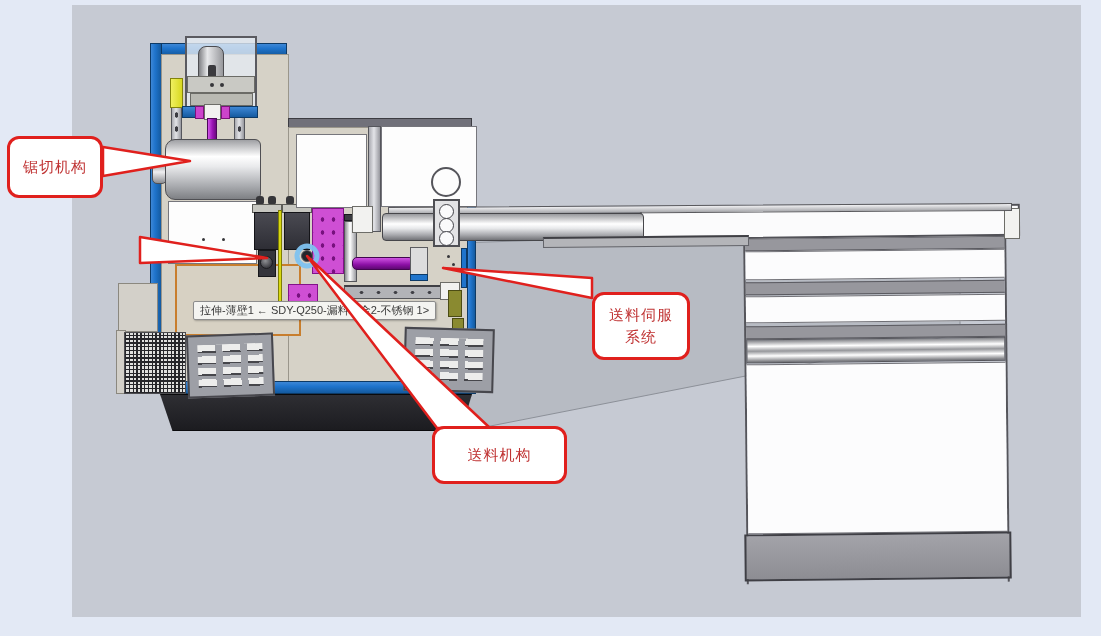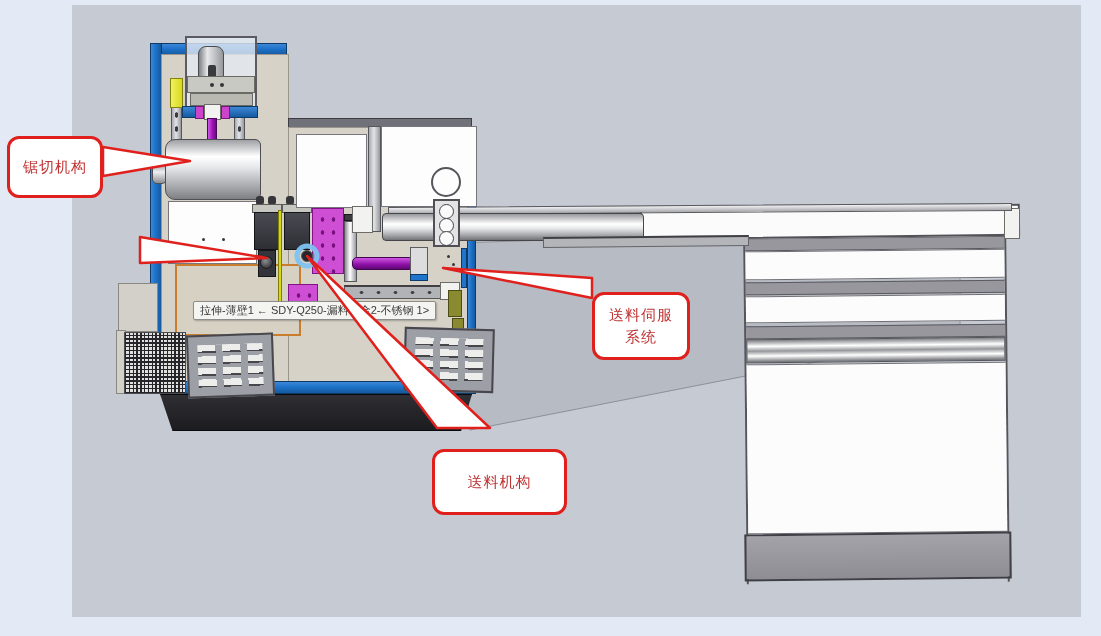--- a/index.html
+++ b/index.html
@@ -216,17 +216,17 @@
     <polygon points="592,278 443,268 592,298" fill="#ffffff" stroke="#e0201d" stroke-width="2.5" stroke-linejoin="round"></polygon>
     <polygon points="437,428 307,256 490,428" fill="#ffffff" stroke="#e0201d" stroke-width="2.5" stroke-linejoin="round"></polygon>
   </svg>
 
   <div class="abs callout" style="left:7px;top:136px;width:96px;height:62px;">
     <span>锯切机构</span>
   </div>
   <div class="abs callout" style="left:592px;top:268px;width:98px;height:68px;margin-top:24px;">
     <span>送料伺服系统</span>
   </div>
-  <div class="abs callout" style="left:432px;top:426px;width:135px;height:66px;margin-top:23px;">
+  <div class="abs callout" style="left:432px;top:426px;width:135px;height:58px;">
     <span>送料机构</span>
   </div>
 
 </div>
 
 </body></html>

